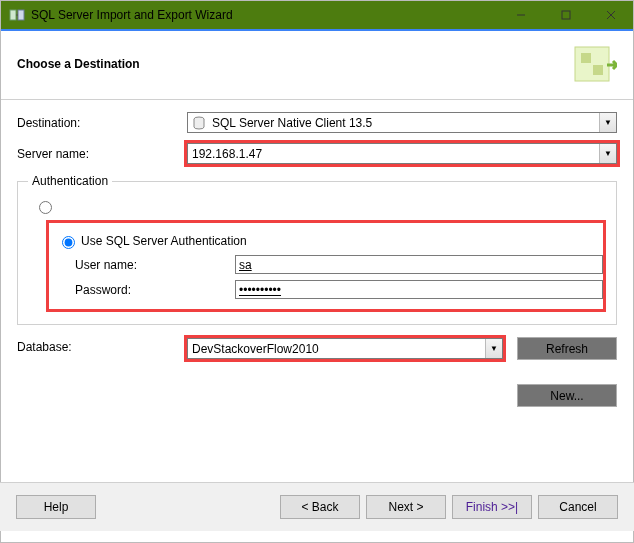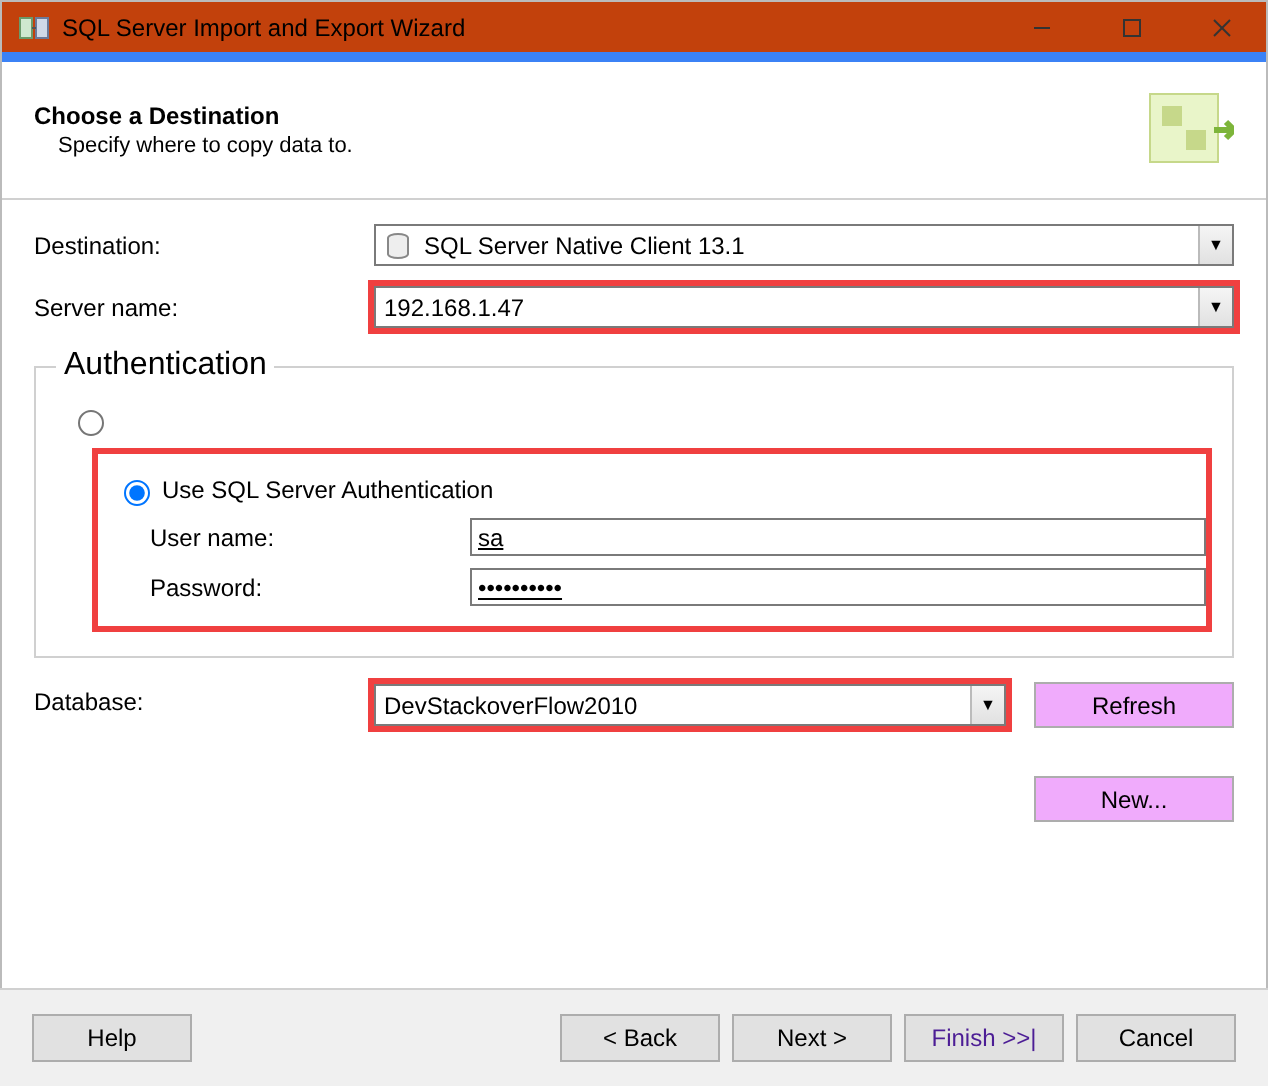--- a/index.html
+++ b/index.html
@@ -9,22 +9,22 @@
     font-size: 12px;
     background: #fff;
     color: #000;
     width: 634px;
     height: 543px;
     overflow: hidden;
     border: 1px solid #bbb;
   }
   .titlebar {
     height: 30px;
-    background: #c2410c;
-    border-bottom: 5px solid #3b82f6;
+    background: #4d7c0f;
+    border-bottom: 2px solid #3b82f6;
     display: flex;
     align-items: center;
     padding-left: 8px;
   }
   .titlebar .app-icon {
     width: 16px; height: 16px; margin-right: 6px;
     display: inline-flex; align-items: center; justify-content: center;
   }
   .titlebar .title { flex: 1; font-size: 12px; }
   .winbtns { display: flex; height: 100%; }
@@ -84,51 +84,51 @@
     font-size: 8px;
   }
 
   .highlight-red { outline: 3px solid #f04040; outline-offset: 0; }
 
   fieldset.auth {
     border: 1px solid #d0d0d0;
     margin: 6px 0 12px 0;
     padding: 6px 10px 12px 10px;
   }
-  fieldset.auth legend { font-size: 16px; padding: 0 4px; }
+  fieldset.auth legend { font-size: 12px; padding: 0 4px; }
   .radio-row { display: flex; align-items: center; margin: 4px 0 6px 6px; }
   .radio-row input { margin-right: 6px; }
   .sql-auth-block {
     border: 3px solid #f04040;
     padding: 6px 0 10px 8px;
     margin-top: 2px;
     margin-left: 18px;
   }
   .cred-row { display: flex; align-items: center; margin: 6px 0 0 18px; }
   .cred-row .cred-label { width: 160px; }
   .cred-row input { flex: 1; height: 19px; border: 1px solid #7a7a7a; padding-left: 3px; font-size: 12px; font-family: inherit; text-decoration: underline; }
 
   .db-row { display: flex; align-items: flex-start; margin-top: 6px; justify-content: space-between; }
   .db-row .row-label { padding-top: 3px; }
   .db-col { flex: 1; display: flex; flex-direction: column; gap: 24px; align-items: stretch; }
   .db-line { display: flex; align-items: center; gap: 14px; }
   .db-line .dropdown { flex: 1; }
   .side-btn {
     width: 100px; height: 23px;
     border: 1px solid #adadad;
-    background: #f0abfc;
+    background: #737373;
     font-size: 12px;
     font-family: inherit;
     display: flex; align-items: center; justify-content: center;
   }
   .new-line { display:flex; justify-content: flex-end; }
 
   .footer {
     position: absolute;
-    bottom: 0; left: 0; right: 0;
+    bottom: 12px; left: 0; right: 0;
     border-top: 1px solid #d0d0d0;
     padding: 12px 16px;
     display: flex;
     align-items: center;
     background: #f0f0f0;
   }
   .footer .spacer { flex: 1; }
   .wiz-btn {
     width: 80px; height: 24px;
     border: 1px solid #adadad;
@@ -170,21 +170,20 @@
           <line x1="1" y1="1" x2="9" y2="9" stroke="#333" stroke-width="1"></line>
           <line x1="9" y1="1" x2="1" y2="9" stroke="#333" stroke-width="1"></line>
         </svg>
     </div>
   </div>
 </div>
 
 <div class="header-band">
   <div class="header-text">
     <h1>Choose a Destination</h1>
-    <div class="sub">Specify where to copy data to.</div>
   </div>
   <div class="header-icon">
     <svg width="48" height="48" viewBox="0 0 48 48">
       <rect x="6" y="6" width="34" height="34" fill="#e9f5c9" stroke="#c6d88a"></rect>
       <rect x="12" y="12" width="10" height="10" fill="#c6d88a"></rect>
       <rect x="24" y="24" width="10" height="10" fill="#c6d88a"></rect>
       <path d="M38 24 L48 24 L44 20 M48 24 L44 28" stroke="#7db53a" stroke-width="3" fill="none"></path>
     </svg>
   </div>
 </div>
@@ -193,21 +192,21 @@
 
   <div class="row">
     <div class="row-label">Destination:</div>
     <div class="dropdown">
       <span class="dd-icon">
         <svg width="14" height="14" viewBox="0 0 14 14">
           <ellipse cx="7" cy="3" rx="5" ry="2" fill="#eee" stroke="#888"></ellipse>
           <path d="M2 3 v8 a5 2 0 0 0 10 0 v-8" fill="#eee" stroke="#888"></path>
         </svg>
       </span>
-      <span class="dd-text">SQL Server Native Client 13.1</span>
+      <span class="dd-text">SQL Server Native Client 13.5</span>
       <span class="dd-arrow">▼</span>
     </div>
   </div>
 
   <div class="row">
     <div class="row-label">Server name:</div>
     <div class="dropdown highlight-red">
       <span class="dd-text" style="padding-left:4px">192.168.1.47</span>
       <span class="dd-arrow">▼</span>
     </div>

